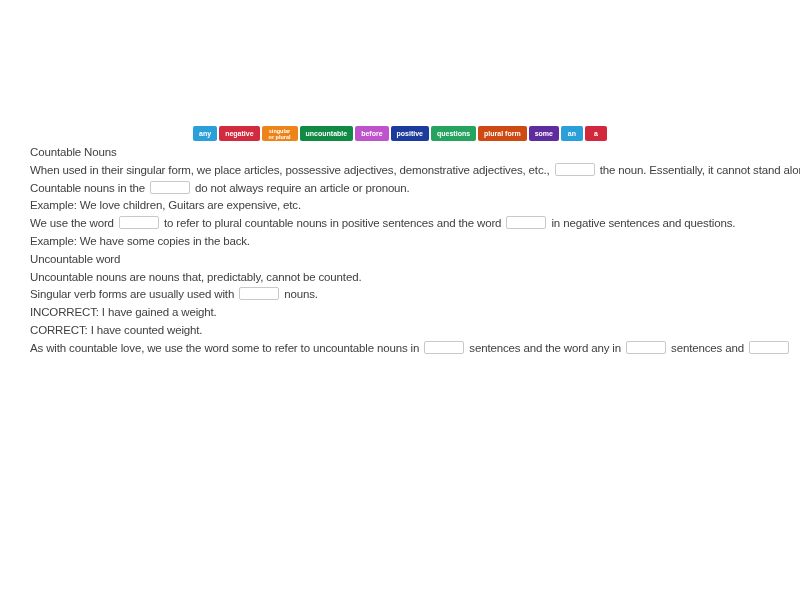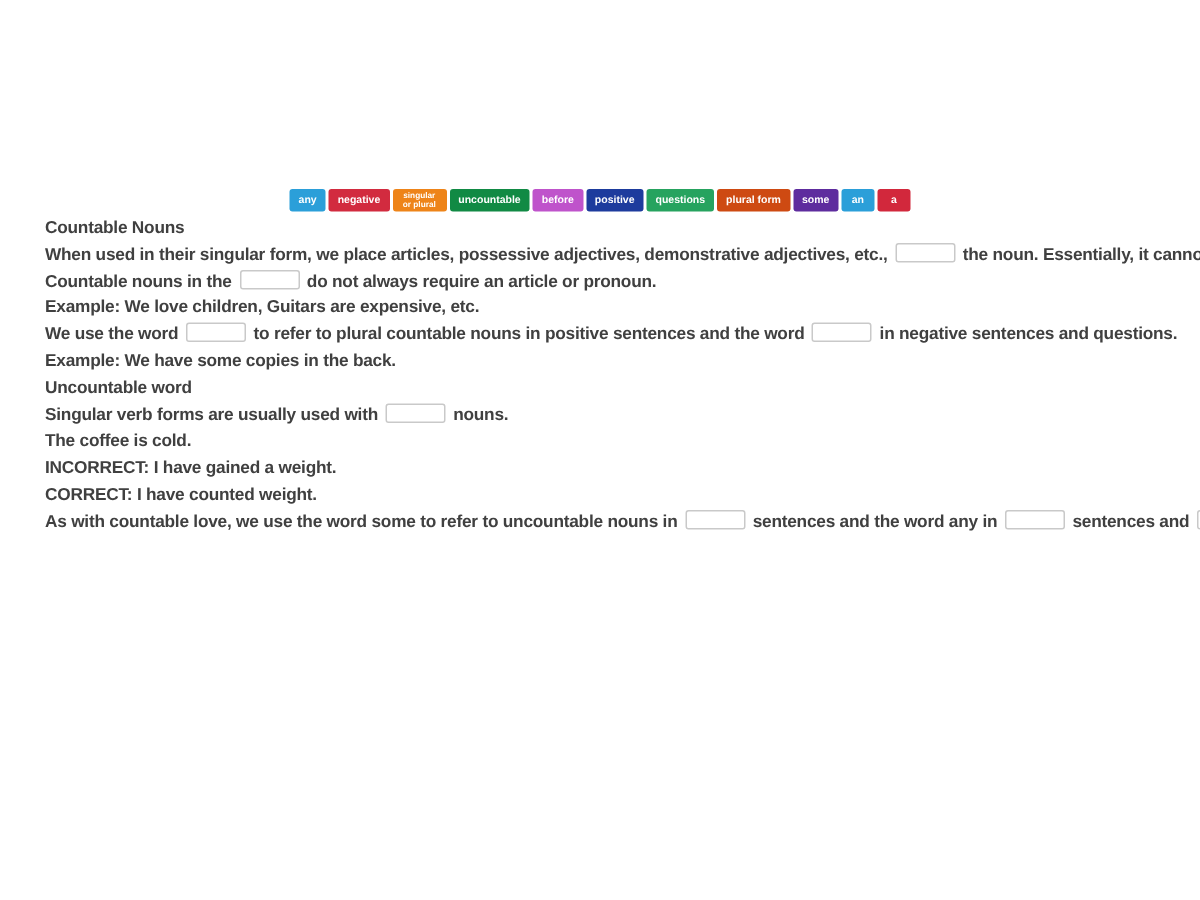--- a/index.html
+++ b/index.html
@@ -54,21 +54,20 @@
     width: 748px;
     color: #404040;
     font-size: 11.5px;
     letter-spacing: -0.15px;
   }
   .content p {
     margin: 0;
     line-height: 17.8px;
     height: 17.8px;
     white-space: nowrap;
-    font-weight: bold;
   }
   .blank {
     display: inline-block;
     width: 38px;
     height: 11px;
     background: #ffffff;
     border: 1px solid #c9c9c9;
     border-radius: 2px;
     vertical-align: -2px;
     margin: 0 2px;
@@ -93,18 +92,18 @@
     <span class="chip" style="background: rgb(210, 40, 60);">a</span>
   </div>
 <div class="content">
     <p><span>Countable Nouns</span></p>
     <p><span>When used in their singular form, we place articles, possessive adjectives, demonstrative adjectives, etc., </span><span class="blank"></span><span> the noun. Essentially, it cannot stand alone.</span></p>
     <p><span>Countable nouns in the </span><span class="blank"></span><span> do not always require an article or pronoun.</span></p>
     <p><span>Example: We love children, Guitars are expensive, etc.</span></p>
     <p><span>We use the word </span><span class="blank"></span><span> to refer to plural countable nouns in positive sentences and the word </span><span class="blank"></span><span> in negative sentences and questions.</span></p>
     <p><span>Example: We have some copies in the back.</span></p>
     <p><span>Uncountable word</span></p>
+    <p><span>Uncountable nouns are nouns that, predictably, cannot be counted.</span></p>
     <p><span>Singular verb forms are usually used with </span><span class="blank"></span><span> nouns.</span></p>
-    <p><span>The coffee is cold.</span></p>
     <p><span>INCORRECT: I have gained a weight.</span></p>
     <p><span>CORRECT: I have counted weight.</span></p>
     <p><span>As with countable love, we use the word some to refer to uncountable nouns in </span><span class="blank"></span><span> sentences and the word any in </span><span class="blank"></span><span> sentences and </span><span class="blank"></span></p>
   </div>
 
 </body></html>

